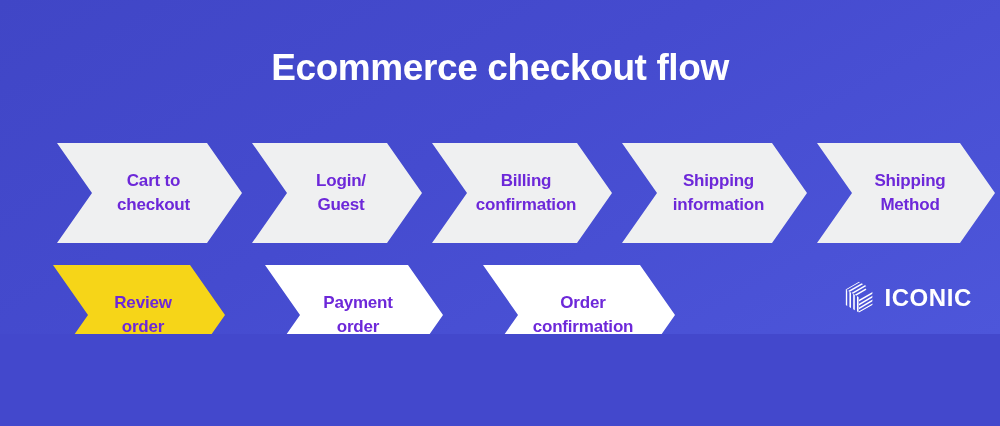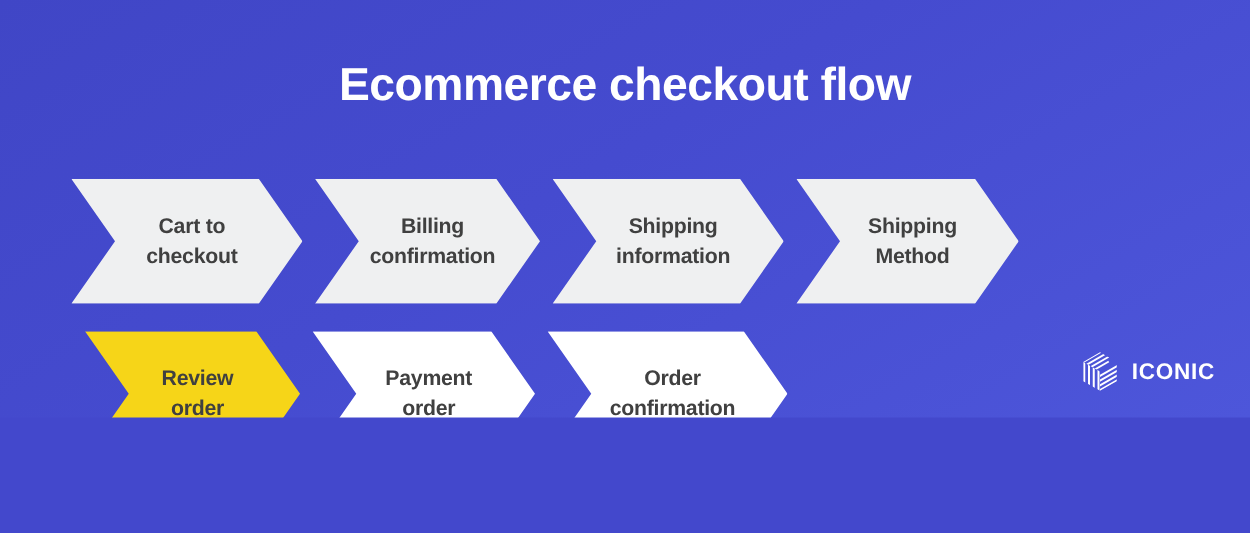--- a/index.html
+++ b/index.html
@@ -37,21 +37,21 @@
     font-family: "Liberation Sans", sans-serif;
   }
 
   
   .flow-row {
     position: absolute;
     display: flex;
     align-items: flex-start;
   }
   #row-1 { top: 143px; left: 57px; }
-  #row-2 { top: 265px; left: 68px; }
+  #row-2 { top: 265px; left: 53px; gap: 30px; }
 
   .chevron {
     position: relative;
     height: 100px;
     margin-right: 10px;
     display: flex;
     align-items: center;
     justify-content: center;
     box-sizing: border-box;
     -webkit-clip-path: polygon(0 0, calc(100% - 35px) 0, 100% 50%, calc(100% - 35px) 100%, 0 100%, 35px 50%);
@@ -59,21 +59,21 @@
   }
   .chevron:last-child { margin-right: 0; }
 
   .chevron-label {
     padding-left: 26px;
     padding-right: 18px;
     text-align: center;
     font-size: 17px;
     font-weight: bold;
     line-height: 1.42;
-    color: #404040;
+    color: #6d28d9;
     letter-spacing: -0.2px;
     white-space: pre-line;
   }
 
   .chevron.style-grey  { background: #eff0f1; }
   .chevron.style-white { background: #ffffff; }
   .chevron.style-yellow{ background: #f6d518; }
 
   
   #logo {
@@ -84,37 +84,41 @@
     align-items: center;
     gap: 10px;
   }
   #logo-mark {
     width: 30px;
     height: 33px;
     display: block;
   }
   #logo-text {
     color: #ffffff;
-    font-size: 18px;
+    font-size: 24px;
     font-weight: bold;
     letter-spacing: 0.6px;
     font-family: "Liberation Sans", sans-serif;
   }
 </style>
 </head>
 <body>
 
 <div id="canvas">
 
   <div id="title">Ecommerce checkout flow</div>
 
   <div class="flow-row" id="row-1">
       <div class="chevron style-grey" style="width: 185px;">
         <div class="chevron-label">Cart to
 checkout</div>
+      </div>
+      <div class="chevron style-grey" style="width: 170px;">
+        <div class="chevron-label">Login/
+Guest</div>
       </div>
       <div class="chevron style-grey" style="width: 180px;">
         <div class="chevron-label">Billing
 confirmation</div>
       </div>
       <div class="chevron style-grey" style="width: 185px;">
         <div class="chevron-label">Shipping
 information</div>
       </div>
       <div class="chevron style-grey" style="width: 178px;">

